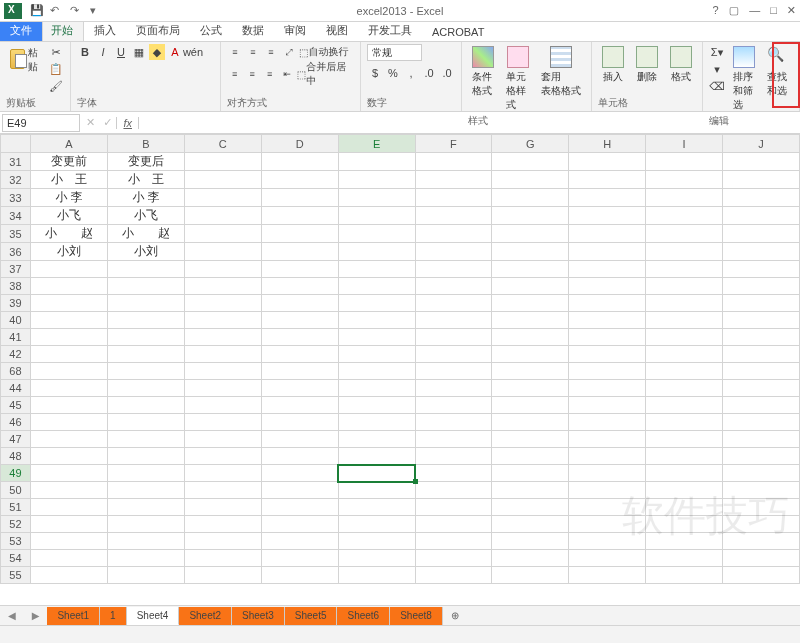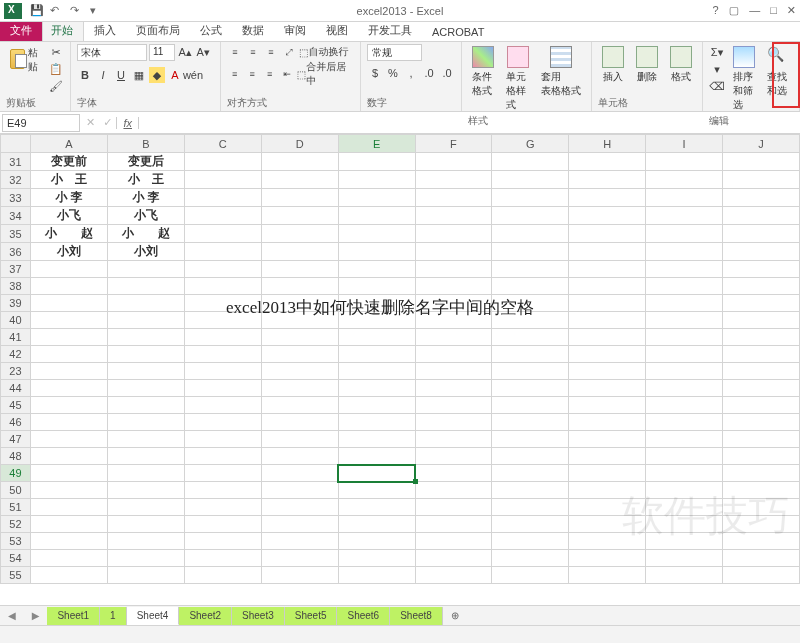--- a/index.html
+++ b/index.html
@@ -6,21 +6,21 @@
 body { font-family: "Microsoft YaHei", SimSun, Arial, sans-serif; font-size: 11px; background: #fff; color: #333; width: 800px; height: 643px; overflow: hidden; position: relative; }
 .titlebar { height: 22px; background: #fff; border-bottom: 1px solid #d4d4d4; display: flex; align-items: center; position: relative; }
 .titlebar .app-icon { width: 18px; height: 16px; background: #217346; margin: 0 4px; display: inline-block; position: relative; }
 .titlebar .app-icon::after { content: "X"; color: #fff; font-size: 10px; font-weight: bold; position: absolute; left: 4px; top: 1px; }
 .titlebar .qat { display: flex; gap: 6px; margin-left: 4px; }
 .titlebar .qat-btn { width: 14px; height: 14px; display: inline-block; color: #666; font-size: 11px; }
 .titlebar .title { position: absolute; left: 50%; transform: translateX(-50%); color: #666; font-size: 11px; }
 .titlebar .win-btns { position: absolute; right: 4px; display: flex; gap: 10px; color: #666; }
 .tabs { height: 20px; background: #fff; display: flex; align-items: flex-end; border-bottom: 1px solid #d4d4d4; }
 .tab { padding: 3px 10px; font-size: 11px; color: #444; cursor: pointer; }
-.tab.file { background: #be185d; color: #fff; }
+.tab.file { background: #3b82f6; color: #fff; }
 .tab.active { background: #f3f3f3; border: 1px solid #d4d4d4; border-bottom: none; color: #217346; padding-left: 8px; }
 .ribbon { height: 70px; background: #f3f3f3; border-bottom: 1px solid #d4d4d4; display: flex; position: relative; }
 .ribbon-group { border-right: 1px solid #dadada; padding: 2px 6px 1px 6px; display: flex; flex-direction: column; justify-content: space-between; }
 .ribbon-group-label { text-align: left; font-size: 10px; color: #666; }
 .ribbon-group-content { display: flex; align-items: flex-start; gap: 4px; flex: 1; }
 .big-btn { display: flex; flex-direction: row; align-items: center; justify-content: center; padding: 2px 4px; text-align: center; font-size: 10px; color: #444; cursor: pointer; }
 .big-btn .icn { width: 20px; height: 20px; display: inline-block; margin-bottom: 2px; }
 .paste-icn { background: linear-gradient(#f9d978,#e8b84a); border: 1px solid #c89a2a; border-radius: 2px; position: relative; }
 .paste-icn::after { content: ""; position: absolute; width: 10px; height: 12px; background: #fff; border: 1px solid #888; left: 4px; top: 4px; }
 .font-row { display: flex; gap: 2px; align-items: center; margin-bottom: 2px; }
@@ -42,29 +42,29 @@
 .name-box { width: 78px; border: 1px solid #ccc; padding: 2px 4px; font-size: 11px; margin: 0 2px; background: #fff; }
 .fx-btn { padding: 0 6px; color: #666; font-style: italic; border-left: 1px solid #ccc; border-right: 1px solid #ccc; text-decoration: underline; }
 .formula-input { flex: 1; padding: 2px 4px; font-size: 11px; border: none; }
 .grid-area { position: relative; background: #fff; }
 .grid { border-collapse: collapse; table-layout: fixed; }
 .grid th, .grid td { border: 1px solid #d4d4d4; font-size: 11px; font-weight: normal; }
 .grid .rowhdr { width: 30px; background: #f0f0f0; text-align: center; height: 17px; color: #555; }
 .grid .colhdr { background: #f0f0f0; text-align: center; height: 18px; color: #555; width: 77px; }
 .grid .corner { width: 30px; background: #f0f0f0; }
 .grid td.cell { height: 17px; padding: 0 3px; text-align: center; font-family: SimSun, serif; font-size: 12px; }
-.grid td.cell.data { background: #fff; font-weight: bold; }
+.grid td.cell.data { background: #fff; }
 .selected-cell { outline: 2px solid #1a7f37; outline-offset: -1px; position: relative; }
 .selected-cell::after { content: ""; position: absolute; right: -3px; bottom: -3px; width: 5px; height: 5px; background: #1a7f37; }
 .rowhdr.sel, .colhdr.sel { background: #d8e8d8; color: #1a7f37; }
 .overlay-text { position: absolute; top: 160px; left: 200px; font-size: 17px; font-family: SimSun, serif; color: #222; text-align: center; width: 360px; line-height: 1.6; }
 .watermark { position: absolute; right: 10px; bottom: 40px; font-size: 42px; color: rgba(0,0,0,0.08); font-family: SimSun, serif; pointer-events: none; }
 .sheet-tabs { position: absolute; bottom: 18px; left: 0; right: 0; height: 20px; background: #f3f3f3; border-top: 1px solid #d4d4d4; display: flex; align-items: center; font-size: 10px; }
 .sheet-nav { padding: 0 8px; color: #888; }
-.sheet-tab { padding: 3px 10px; border-right: 1px solid #ccc; color: #444; background: #bef264; cursor: pointer; }
+.sheet-tab { padding: 3px 10px; border-right: 1px solid #ccc; color: #444; background: #f97316; cursor: pointer; }
 .sheet-tab.active { background: #fff; border-bottom: 1px solid #fff; }
 .sheet-add { padding: 0 8px; color: #666; }
 .status-bar { position: absolute; bottom: 0; left: 0; right: 0; height: 18px; background: #f3f3f3; border-top: 1px solid #d4d4d4; }
 .small-stack { display: flex; flex-direction: column; gap: 1px; }
 </style>
 </head>
 <body>
 
 <div class="titlebar">
   <span class="app-icon"></span>
@@ -109,26 +109,20 @@
         <span class="fmt-btn">✂</span>
         <span class="fmt-btn">📋</span>
         <span class="fmt-btn">🖌</span>
       </div>
     </div>
     <div class="ribbon-group-label">剪贴板</div>
   </div>
 
   <div class="ribbon-group" style="min-width:150px">
     <div class="ribbon-group-content" style="flex-direction:column;align-items:stretch">
-      <div class="font-row">
-        <div class="font-sel" style="width:70px">宋体</div>
-        <div class="font-sel" style="width:26px">11</div>
-        <span class="fmt-btn">A▴</span>
-        <span class="fmt-btn">A▾</span>
-      </div>
       <div class="font-row">
         <span class="fmt-btn">
             <b>B</b>
           </span>
         <span class="fmt-btn">
             <i>I</i>
           </span>
         <span class="fmt-btn">
             <u>U</u>
           </span>
@@ -433,21 +427,21 @@
           <td class="cell"></td>
           <td class="cell"></td>
           <td class="cell"></td>
           <td class="cell"></td>
           <td class="cell"></td>
           <td class="cell"></td>
         </tr>
       </tbody>
       <tbody>
         <tr>
-          <th class="rowhdr">23</th>
+          <th class="rowhdr">68</th>
           <td class="cell"></td>
           <td class="cell"></td>
           <td class="cell"></td>
           <td class="cell"></td>
           <td class="cell"></td>
           <td class="cell"></td>
           <td class="cell"></td>
           <td class="cell"></td>
           <td class="cell"></td>
           <td class="cell"></td>
@@ -627,21 +621,20 @@
           <td class="cell"></td>
           <td class="cell"></td>
           <td class="cell"></td>
           <td class="cell"></td>
           <td class="cell"></td>
           <td class="cell"></td>
           <td class="cell"></td>
         </tr>
       </tbody>
     </table>
-  <div class="overlay-text">excel2013中如何快速删除名字中间的空格</div>
   <div class="watermark">软件技巧</div>
 </div>
 
 <div class="sheet-tabs">
   <span class="sheet-nav">◀</span>
   <span class="sheet-nav">▶</span>
   <div id="sheet-tabs-container" style="display:flex">
       <div class="sheet-tab">Sheet1</div>
       <div class="sheet-tab">1</div>
       <div class="sheet-tab active">Sheet4</div>

